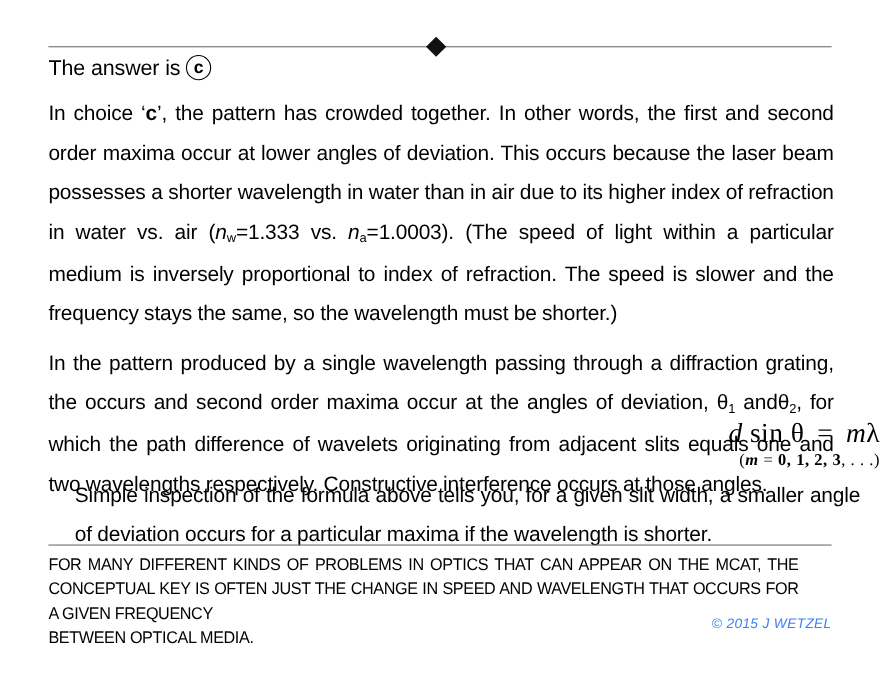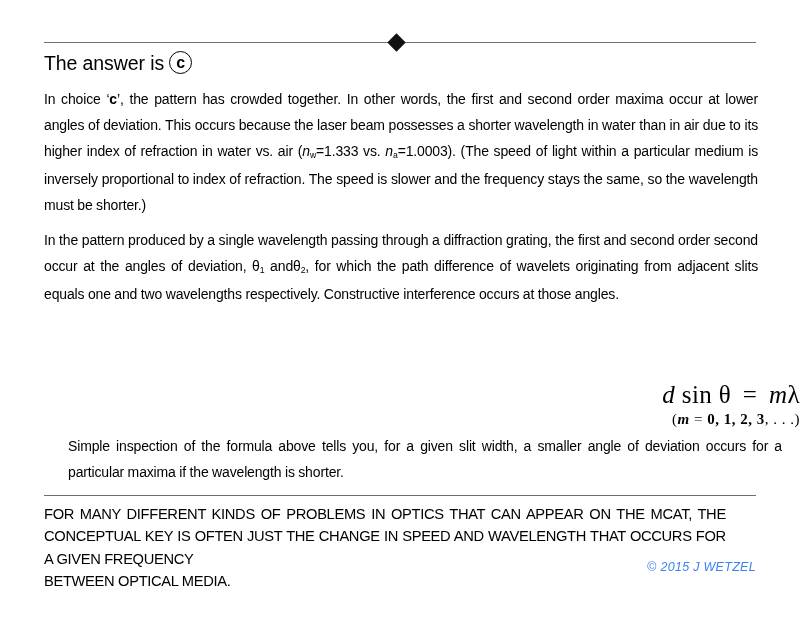--- a/index.html
+++ b/index.html
@@ -77,22 +77,22 @@
 
   
   .body-col {
     position: absolute;
     left: 44px;
     top: 86px;
     width: 714px;
   }
   p.para {
     margin: 0 0 9px 0;
-    font-size: 14px;
-    line-height: 26px;
+    font-size: 19px;
+    line-height: 36px;
     text-align: justify;
     text-justify: inter-word;
     letter-spacing: -0.15px;
     word-spacing: -0.2px;
   }
   p.para.last { margin-bottom: 0; }
   .ital { font-style: italic; }
   .bold { font-weight: bold; }
   sub {
     font-size: 0.62em;
@@ -178,21 +178,21 @@
     <span class="lbl">The answer is</span><span class="circled">c</span>
   </div>
 
   <div class="body-col">
 
     <p class="para">
       <span>In choice ‘</span><span class="bold">c</span><span>’, the pattern has crowded together.  In other words, the first and second order maxima occur at lower angles of deviation.  This occurs because the laser beam possesses a shorter wavelength in water than in air due to its higher index of refraction in water vs. air (</span><span class="ital">n</span><sub>w</sub><span>=1.333 vs. </span><span class="ital">n</span><sub>a</sub><span>=1.0003).  (The speed of light within a particular medium is inversely proportional to index of refraction.  The speed is slower and the frequency stays the same, so the wavelength must be shorter.)</span>
     </p>
 
     <p class="para">
-      <span>In the pattern produced by a single wavelength passing through a diffraction grating, the first and second order second occur at the angles of deviation, θ</span><sub>1</sub><span> andθ</span><sub>2</sub><span>, for which the path difference of wavelets originating from adjacent slits equals one and two wavelengths respectively.  Constructive interference occurs at those angles.</span>
+      <span>In the pattern produced by a single wavelength passing through a diffraction grating, the occurs and second order maxima occur at the angles of deviation, θ</span><sub>1</sub><span> andθ</span><sub>2</sub><span>, for which the path difference of wavelets originating from adjacent slits equals one and two wavelengths respectively.  Constructive interference occurs at those angles.</span>
     </p>
 
   </div>
 
   <div class="formula-block">
     <div class="formula-main">
       <span class="d">d</span>
       <span>sin</span>
       <span>θ</span>
       <span class="nbsp-gap"></span><span>=</span>

